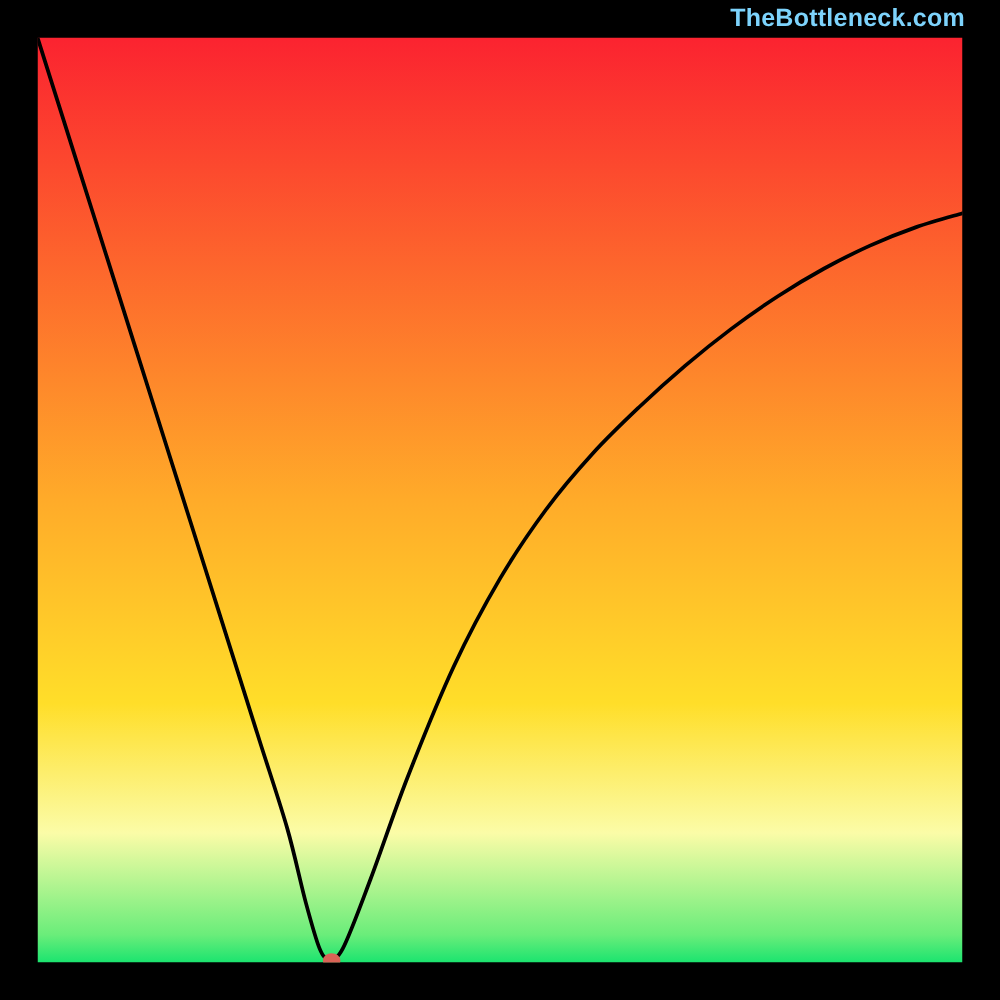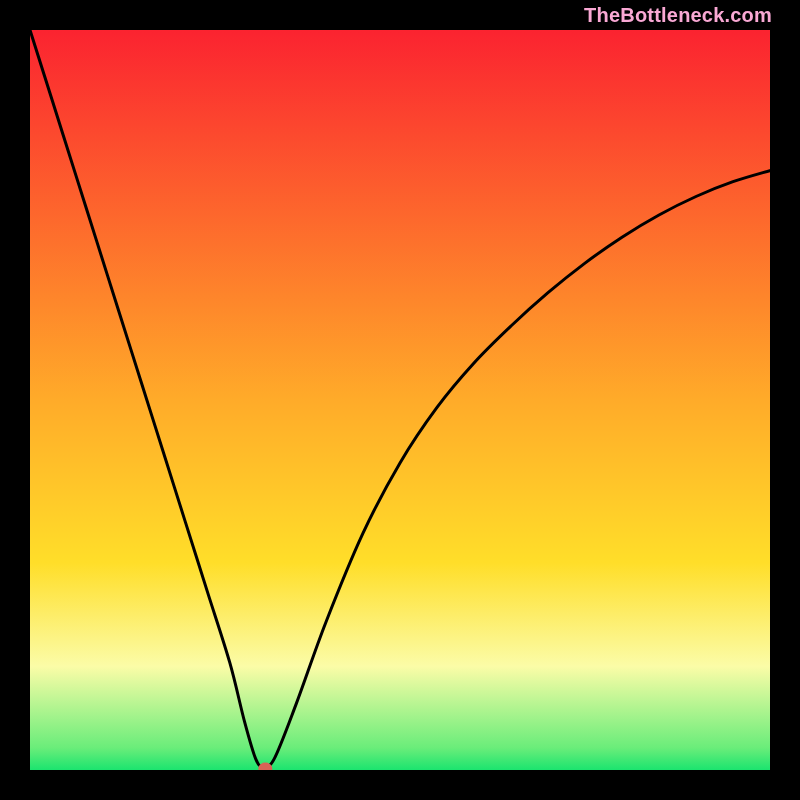--- a/index.html
+++ b/index.html
@@ -21,21 +21,21 @@
     position: absolute;
     left: 30px;
     top: 30px;
     width: 740px;
     height: 740px;
   }
   .watermark {
     position: absolute;
     top: 4px;
     right: 28px;
-    color: #f9a8d4;
+    color: #7dd3fc;
     font-weight: 600;
     font-size: 20px;
     letter-spacing: 0.2px;
   }
 </style>
 </head>
 <body>
 
 <div class="frame">
   <div class="watermark">TheBottleneck.com</div>

